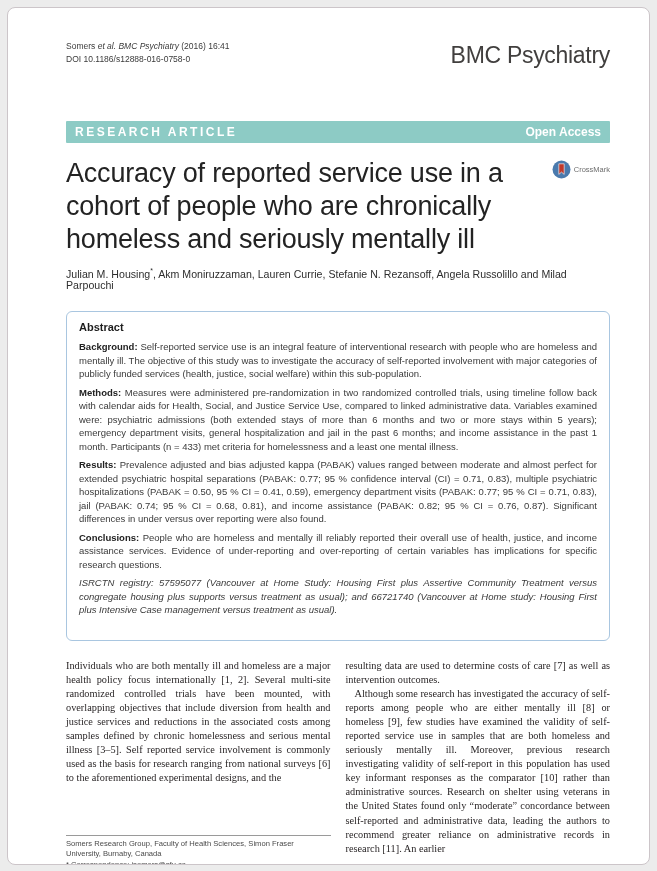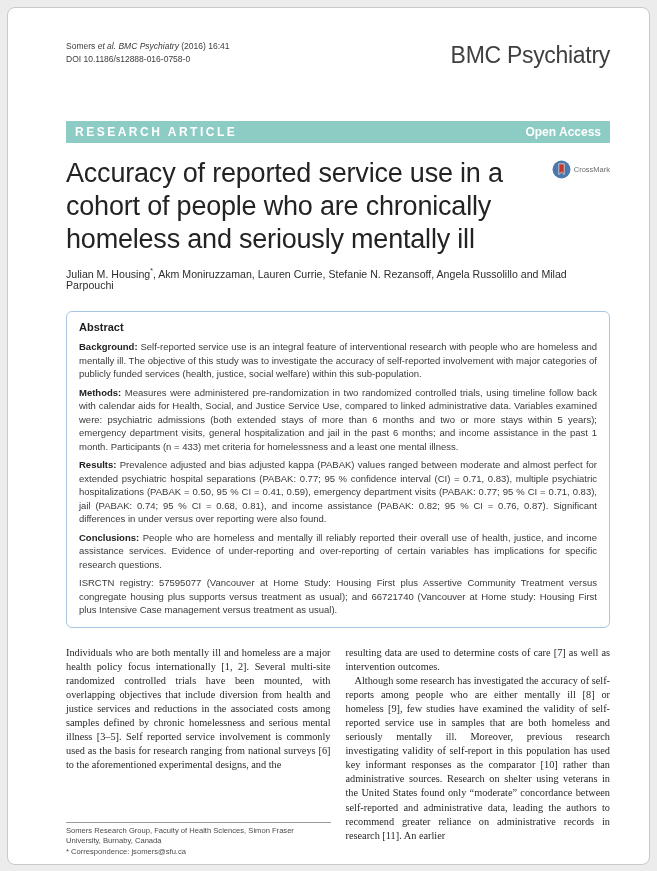--- a/index.html
+++ b/index.html
@@ -25,21 +25,21 @@
   .title { font-size:27px; line-height:1.22; color:#232323; font-weight:500; width:488px; letter-spacing:-0.2px; }
   .crossmark { margin-left:auto; display:flex; align-items:center; gap:3px; height:20px; margin-top:2px; cursor:pointer; }
   .crossmark .cm-label { font-size:7.5px; color:#6d6d6d; }
   .authors { margin-top:11px; font-size:10.6px; color:#2e2e2e; }
   sup { font-size:7px; }
   
   .abstract { margin-top:20px; border:1px solid #a9c6e0; border-radius:6px; padding:9px 12px 10px 12px; }
   .abstract h2 { font-size:11px; color:#1d1d1d; margin-bottom:7px; }
   .abs-p { font-size:9.5px; line-height:1.42; color:#3a3a3a; text-align:justify; margin-bottom:5px; }
   .abs-p b { color:#222; }
-  .abs-p:last-child { margin-bottom:0; }
+  .abs-p:last-child { margin-bottom:13px;font-style:italic; }
   
   .body-cols { display:flex; gap:15px; margin-top:18px; min-height:212px; }
   .col { flex:1; display:flex; flex-direction:column; }
   .body-h { font-family:"Liberation Sans", sans-serif; font-size:11px; font-weight:bold; color:#1d1d1d; margin-bottom:3px; }
   .body-p { font-family:"Liberation Serif", serif; font-size:10.3px; line-height:1.37; color:#231f20; text-align:justify; }
   .body-p.indent { text-indent:9px; }
   .footnote { margin-top:auto; border-top:0.5px solid #9a9a9a; padding-top:3px; font-size:7.6px; color:#4a4a4a; line-height:1.4; }
   
   .footer { display:flex; margin-top:16px; align-items:flex-start; }
   .bmc-logo { display:flex; align-items:center; gap:6px; width:194px; flex:none; margin-top:6px; }

